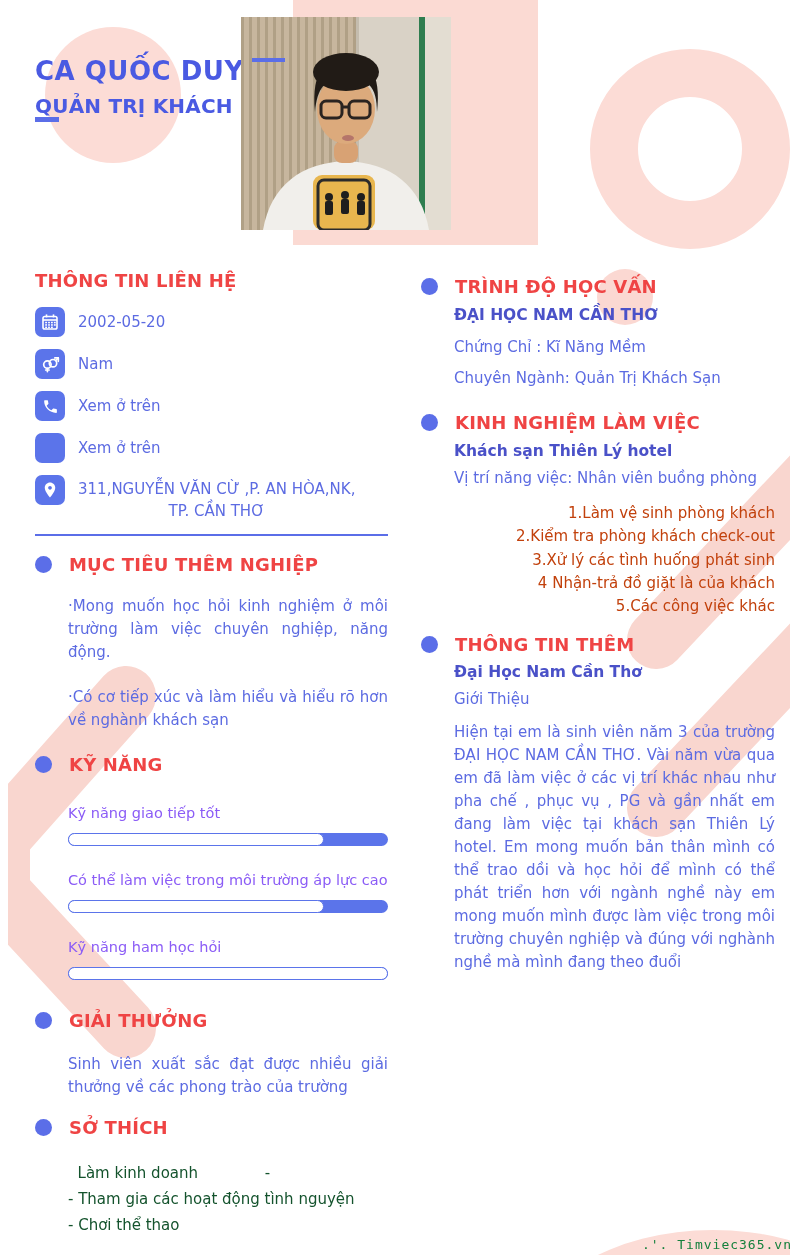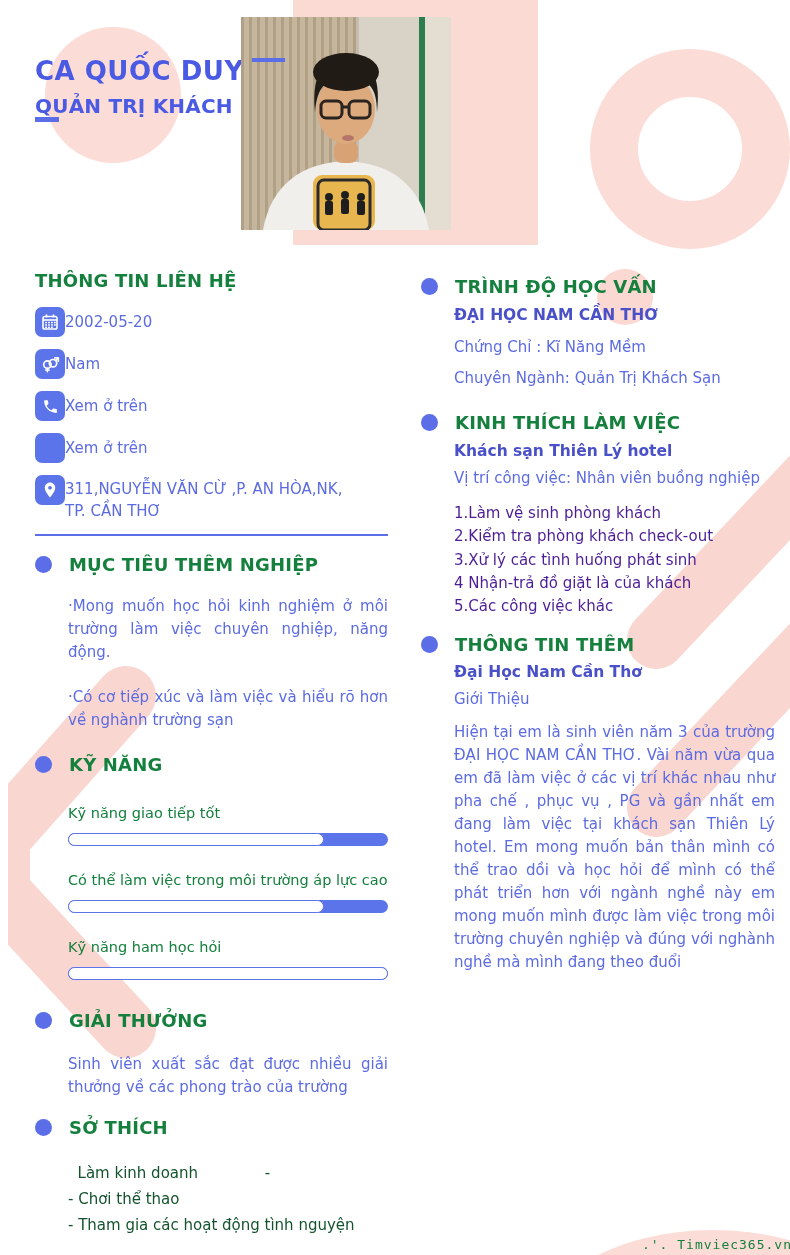--- a/index.html
+++ b/index.html
@@ -12,43 +12,43 @@
   .name{position:absolute;left:27px;top:56px;font-size:26px;font-weight:700;color:#4a5ae2;letter-spacing:.5px;}
   .jobtitle{position:absolute;left:27px;top:94px;font-size:20px;font-weight:700;color:#4a5ae2;letter-spacing:.2px;}
   .title-underline{position:absolute;left:27px;top:117px;width:24px;height:5px;background:#5b6ee8;}
   .photo{position:absolute;left:233px;top:17px;width:210px;height:213px;}
   .photo-dash{position:absolute;left:244px;top:58px;width:33px;height:4px;background:#5b6ee8;}
 
   
   .col-left{position:absolute;left:27px;top:270px;width:353px;}
   .col-right{position:absolute;left:413px;top:276px;width:354px;}
 
-  .h1{font-size:18px;font-weight:700;color:#15803d;letter-spacing:.2px;}
+  .h1{font-size:18px;font-weight:700;color:#ef4444;letter-spacing:.2px;}
   .sec-head{display:flex;align-items:center;gap:17px;}
   .bullet{width:17px;height:17px;border-radius:50%;background:#5b6ee8;flex:0 0 auto;}
   .body-txt{color:#5c6be2;font-size:15px;line-height:23px;}
   .just{text-align:justify;}
   .indent{margin-left:33px;}
   .subhead{font-weight:700;color:#4a51c8;font-size:15.5px;}
 
   
-  .c-row{display:flex;align-items:flex-start;margin-bottom:12px;}
+  .c-row{display:flex;align-items:flex-start;gap:13px;margin-bottom:12px;text-align:center;}
   .cicon{width:30px;height:30px;border-radius:7px;background:#5b74ea;display:flex;align-items:center;justify-content:center;flex:0 0 auto;}
   .c-txt{color:#5c6be2;font-size:15px;line-height:30px;}
   .c-txt.multi{line-height:22px;padding-top:3px;white-space:pre-line;}
   .hr{border:none;border-top:2px solid #5b6ee8;margin:10px 0 0 0;width:100%;}
 
   
-  .skill-label{color:#15803d;font-size:14.5px;margin-top:30px;}
+  .skill-label{color:#8b5cf6;font-size:14.5px;margin-top:30px;}
   .skill-bar{position:relative;margin-top:12px;height:13px;border-radius:7px;background:#5b74ea;width:320px;}
   .skill-fill{position:absolute;left:0;top:0;height:13px;border-radius:7px;background:#fff;border:1.5px solid #5b74ea;box-sizing:border-box;}
 
   .hob-line{color:#14532d;font-size:15px;line-height:26px;white-space:pre-wrap;}
 
-  .duty{color:#4c1d95;font-size:15px;line-height:23.3px;}
+  .duty{color:#c2410c;font-size:15px;line-height:23.3px;text-align:right;}
 
   .watermark{position:absolute;right:6px;bottom:3px;font-family:"DejaVu Sans Mono","Liberation Mono",monospace;font-size:13px;color:#15803d;letter-spacing:1px;}
   .mt8{margin-top:8px;} .mt7{margin-top:7px;} .mt9{margin-top:9px;} .mt10{margin-top:10px;}
   .mt12{margin-top:12px;} .mt16{margin-top:16px;} .mt18{margin-top:18px;} .mt20{margin-top:20px;}
   .mt22{margin-top:22px;} .mt26{margin-top:26px;} .mt30{margin-top:30px;}
 </style>
 </head>
 <body>
 
 <div class="page">
@@ -180,21 +180,21 @@
         </div>
       </div>
 
       <hr class="hr">
 
       <div class="sec-head mt18">
         <span class="bullet"></span>
         <span class="h1">MỤC TIÊU THÊM NGHIỆP</span>
       </div>
       <div class="body-txt just indent mt20">·Mong muốn học hỏi kinh nghiệm ở môi trường làm việc chuyên nghiệp, năng động.</div>
-      <div class="body-txt just indent mt22">·Có cơ tiếp xúc và làm việc và hiểu rõ hơn về nghành trường sạn</div>
+      <div class="body-txt just indent mt22">·Có cơ tiếp xúc và làm hiểu và hiểu rõ hơn về nghành khách sạn</div>
 
       <div class="sec-head mt22">
         <span class="bullet"></span>
         <span class="h1">KỸ NĂNG</span>
       </div>
 
       <div class="indent">
         <div class="skill-label">Kỹ năng giao tiếp tốt</div>
         <div class="skill-bar">
           <div class="skill-fill" style="width: 80%;"></div>
@@ -214,40 +214,40 @@
         <span class="h1">GIẢI THƯỞNG</span>
       </div>
       <div class="body-txt just indent mt22">Sinh viên xuất sắc đạt được nhiều giải thưởng về các phong trào của trường</div>
 
       <div class="sec-head mt18">
         <span class="bullet"></span>
         <span class="h1">SỞ THÍCH</span>
       </div>
       <div class="indent mt22">
         <div class="hob-line">  Làm kinh doanh              -</div>
+        <div class="hob-line">- Tham gia các hoạt động tình nguyện</div>
         <div class="hob-line">- Chơi thể thao</div>
-        <div class="hob-line">- Tham gia các hoạt động tình nguyện</div>
       </div>
     </div>
 
     <div class="col-right">
       <div class="sec-head">
         <span class="bullet"></span>
         <span class="h1">TRÌNH ĐỘ HỌC VẤN</span>
       </div>
       <div class="subhead indent mt9">ĐẠI HỌC NAM CẦN THƠ</div>
       <div class="body-txt indent mt12">Chứng Chỉ : Kĩ Năng Mềm</div>
       <div class="body-txt indent mt8">Chuyên Ngành: Quản Trị Khách Sạn</div>
 
       <div class="sec-head mt22">
         <span class="bullet"></span>
-        <span class="h1">KINH THÍCH LÀM VIỆC</span>
+        <span class="h1">KINH NGHIỆM LÀM VIỆC</span>
       </div>
       <div class="subhead indent mt9">Khách sạn Thiên Lý hotel</div>
-      <div class="body-txt indent mt7">Vị trí công việc: Nhân viên buồng nghiệp</div>
+      <div class="body-txt indent mt7">Vị trí năng việc: Nhân viên buồng phòng</div>
       <div class="indent mt12">
         <div class="duty">1.Làm vệ sinh phòng khách</div>
         <div class="duty">2.Kiểm tra phòng khách check-out</div>
         <div class="duty">3.Xử lý các tình huống phát sinh</div>
         <div class="duty">4 Nhận-trả đồ giặt là của khách</div>
         <div class="duty">5.Các công việc khác</div>
       </div>
 
       <div class="sec-head mt16">
         <span class="bullet"></span>

